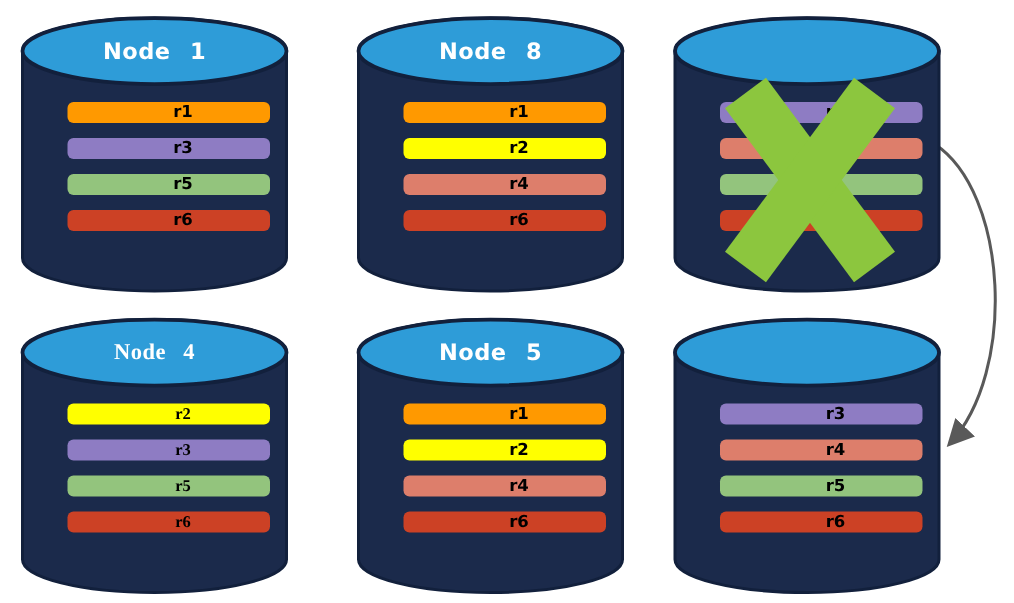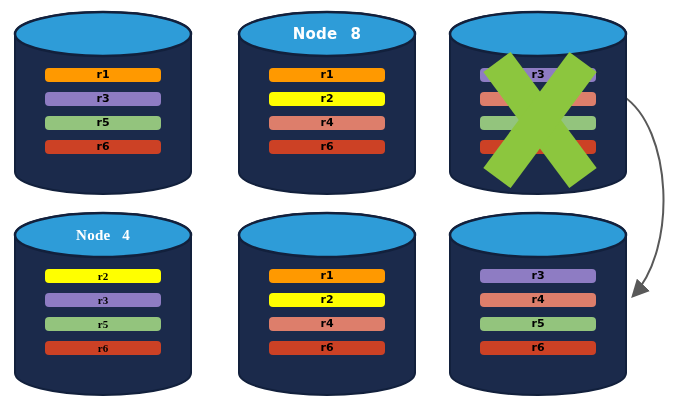--- a/index.html
+++ b/index.html
@@ -5,21 +5,21 @@
   html,body{margin:0;padding:0;background:#ffffff;font-family:"DejaVu Sans","Liberation Sans",sans-serif;}
   #canvas{position:relative;width:676px;height:402px;background:var(--bg,#fff);overflow:hidden;}
   .node{position:absolute;width:180px;height:186px;}
   .cyl{position:absolute;left:0;top:0;width:100%;height:100%;overflow:visible;}
   .cyl-body{fill:var(--body);stroke:var(--outline);stroke-width:2;}
   .cyl-top{fill:var(--top);stroke:var(--outline);stroke-width:2.5;}
   .title{position:absolute;top:10px;left:0;right:0;height:28px;line-height:28px;
          text-align:center;color:var(--title);font-weight:bold;font-size:15px;
          word-spacing:0.5em;letter-spacing:0.02em;}
   .bar{position:absolute;left:32px;width:116px;height:14px;border-radius:4px;
-       text-align:center;color:#000;}
+       text-align:center;color:#000;padding-left:19px;}
   .bar span{font-size:11px;font-weight:bold;line-height:14px;display:block;}
   .xmark{position:absolute;left:37px;top:42px;width:110px;height:136px;overflow:visible;}
   .xmark line{stroke:var(--xmark);stroke-width:34;stroke-linecap:butt;}
   .arrow-layer{position:absolute;left:0;top:0;width:676px;height:402px;pointer-events:none;}
   .arrow-path{fill:none;stroke:var(--arrow);stroke-width:2;}
 </style>
 </head>
 <body>
 
 <div id="canvas">
@@ -29,20 +29,21 @@
         <path d="M0,0 L10,5 L0,10 Z" style="fill:var(--arrow)"></path>
       </marker>
     </defs>
     <path class="arrow-path" d="M 623 96 C 672 128, 678 248, 633 296" marker-end="url(#arrowhead)"></path>
   </svg>
 <div class="node" style="left: 13px; top: 10px;">
     <svg class="cyl" viewBox="0 0 180 186">
       <path class="cyl-body" d="M2,24 L2,162 A88,22 0 0 0 178,162 L178,24 A88,22 0 0 0 2,24 Z"></path>
       <ellipse class="cyl-top" cx="90" cy="24" rx="88" ry="22"></ellipse>
     </svg>
+    <div class="title">Node 1</div>
     <div class="bars">
         <div class="bar" style="background: rgb(255, 153, 0); top: 58px;">
           <span>r1</span>
         </div>
         <div class="bar" style="background: rgb(142, 124, 195); top: 82px;">
           <span>r3</span>
         </div>
         <div class="bar" style="background: rgb(147, 196, 125); top: 106px;">
           <span>r5</span>
         </div>
@@ -118,20 +119,21 @@
           <span>r6</span>
         </div>
       </div>
 
   </div>
     <div class="node" style="left: 237px; top: 211px;">
     <svg class="cyl" viewBox="0 0 180 186">
       <path class="cyl-body" d="M2,24 L2,162 A88,22 0 0 0 178,162 L178,24 A88,22 0 0 0 2,24 Z"></path>
       <ellipse class="cyl-top" cx="90" cy="24" rx="88" ry="22"></ellipse>
     </svg>
+    <div class="title">Node 5</div>
     <div class="bars">
         <div class="bar" style="background: rgb(255, 153, 0); top: 58px;">
           <span>r1</span>
         </div>
         <div class="bar" style="background: rgb(255, 255, 0); top: 82px;">
           <span>r2</span>
         </div>
         <div class="bar" style="background: rgb(221, 126, 107); top: 106px;">
           <span>r4</span>
         </div>

